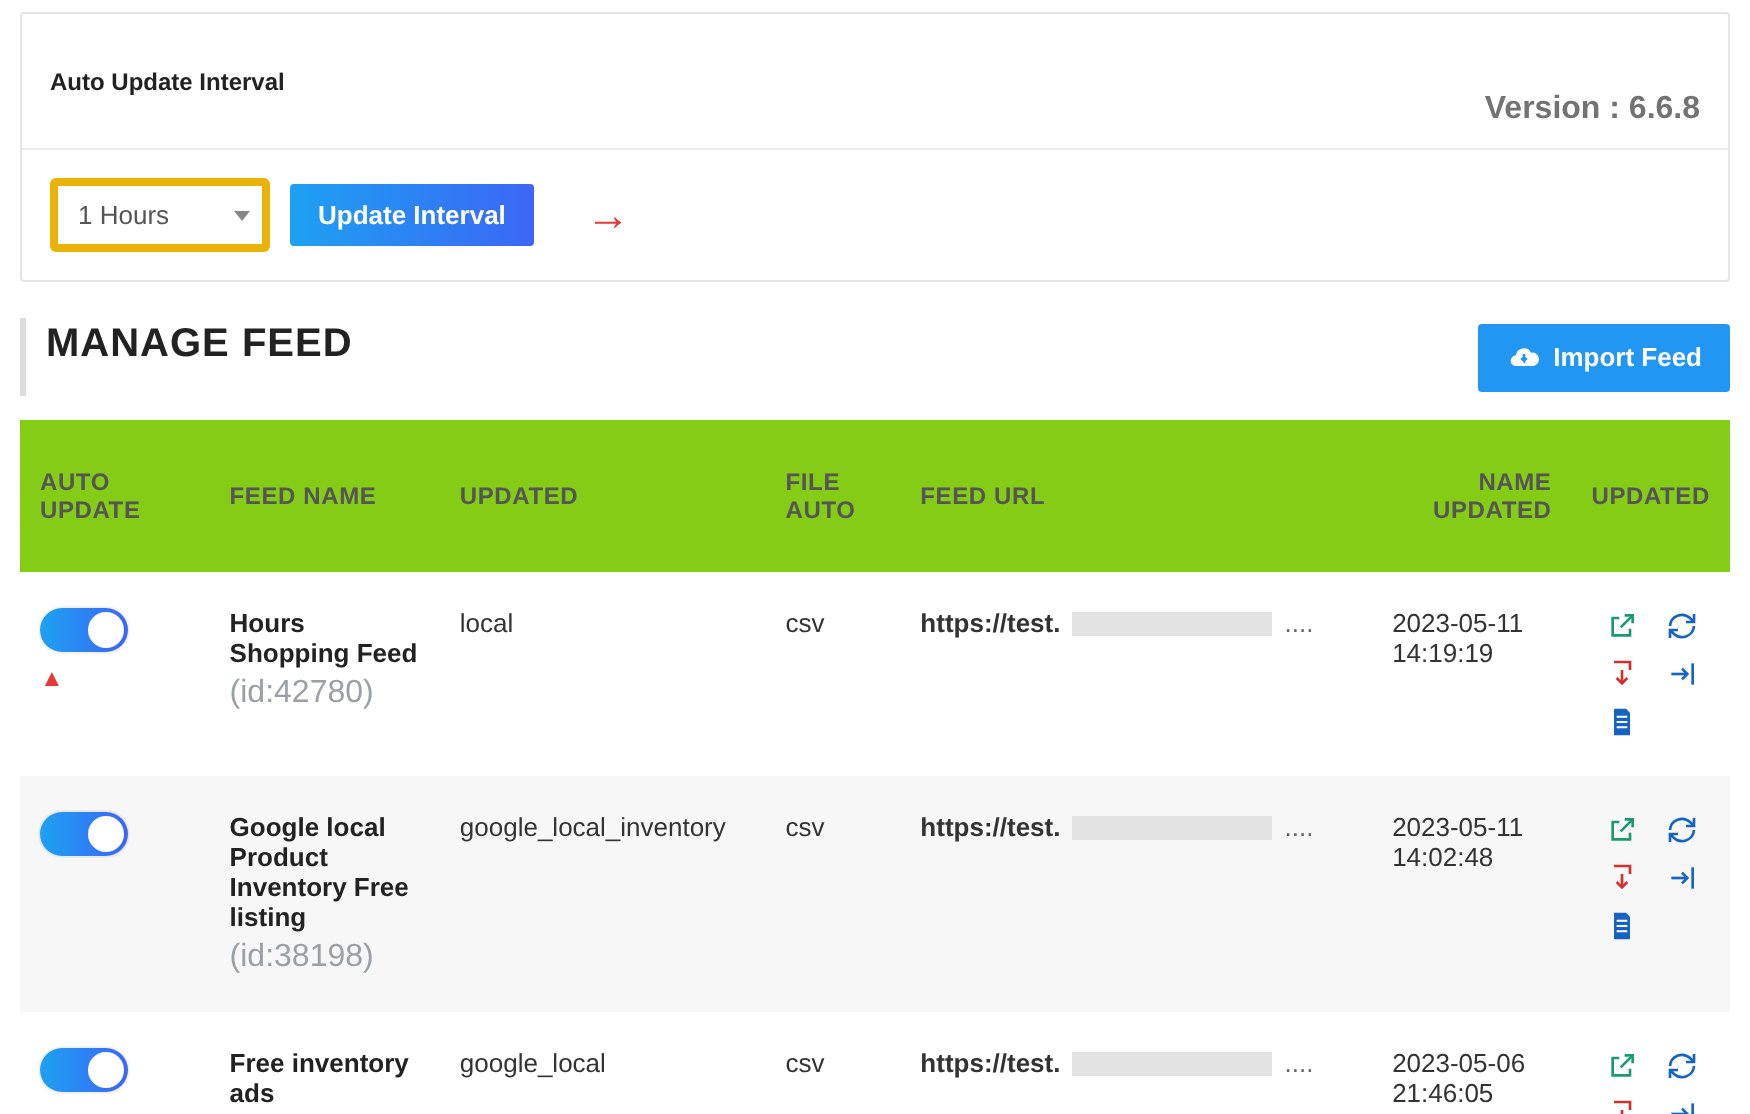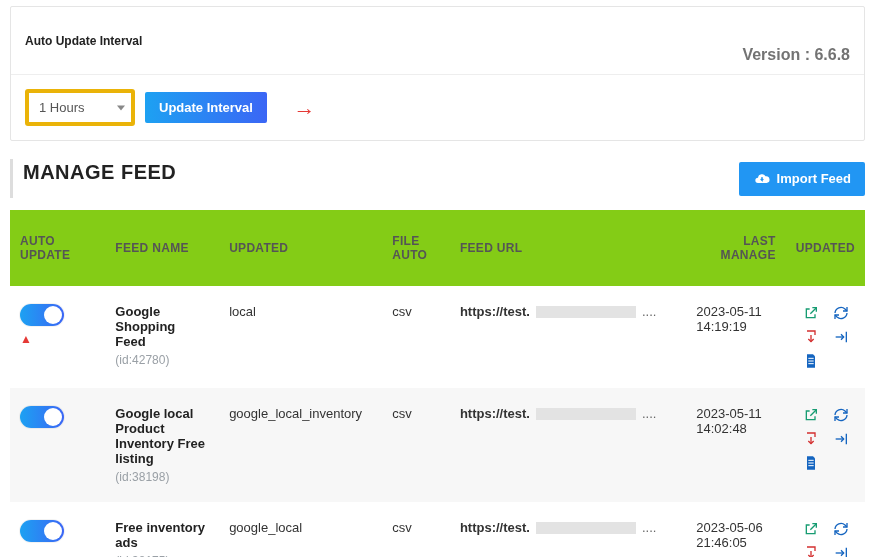--- a/index.html
+++ b/index.html
@@ -37,21 +37,21 @@
   tbody tr { background: #fff; }
   tbody tr.alt { background: #f7f7f7; }
   tbody td { padding: 18px 10px; vertical-align: top; font-size: 13px; color: #333; }
 
   .toggle { width: 44px; height: 22px; border-radius: 11px; background: linear-gradient(90deg, #1da1f2, #3b66f5); position: relative; display: inline-block; box-shadow: 0 0 0 1px rgba(0,0,0,0.05); }
   .toggle::after { content: ""; position: absolute; right: 2px; top: 2px; width: 18px; height: 18px; background: #fff; border-radius: 50%; }
   .toggle-col { position: relative; }
   .toggle-col .up-arrow { position: absolute; left: 10px; top: 46px; color: #e53935; font-size: 12px; }
 
   .feed-name { font-weight: 700; color: #222; }
-  .feed-id { color: #9aa0a6; font-size: 12px; margin-top: 4px; }
+  .feed-id { color: #9aa0a6; font-size: 16px; margin-top: 4px; }
   .url { font-weight: 700; display: inline-flex; align-items: center; gap: 6px; }
   .url .redact { display: inline-block; width: 100px; height: 12px; background: #e3e3e3; }
   .url .more { color: #666; font-weight: 400; }
 
   .actions { display: grid; grid-template-columns: 20px 20px; gap: 6px 10px; }
   .ico { width: 18px; height: 18px; display: inline-flex; align-items: center; justify-content: center; cursor: pointer; }
   .ico svg { width: 16px; height: 16px; }
 
   .col-auto { width: 100px; }
   .col-name { width: 120px; }
@@ -101,32 +101,32 @@
   </div>
 
   <table>
     <thead>
       <tr>
         <th class="col-auto">AUTO UPDATE</th>
         <th class="col-name">FEED NAME</th>
         <th class="col-channel">UPDATED</th>
         <th class="col-type">FILE AUTO</th>
         <th class="col-url">FEED URL</th>
-        <th class="col-updated">LAST MANAGE</th>
+        <th class="col-updated">NAME UPDATED</th>
         <th class="col-action">UPDATED</th>
       </tr>
     </thead>
     <tbody id="feed-body">
     <tr>
     <td class="toggle-col">
       <span class="toggle"></span>
       <span class="up-arrow" style="display: block;">▲</span>
     </td>
     <td>
-      <div class="feed-name">Google Shopping Feed</div>
+      <div class="feed-name">Hours Shopping Feed</div>
       <div class="feed-id">(id:42780)</div>
     </td>
     <td>local</td>
     <td>csv</td>
     <td>
       <span class="url">
         <span>https://test.</span>
         <span class="redact"></span>
         <span class="more">....</span>
       </span>

